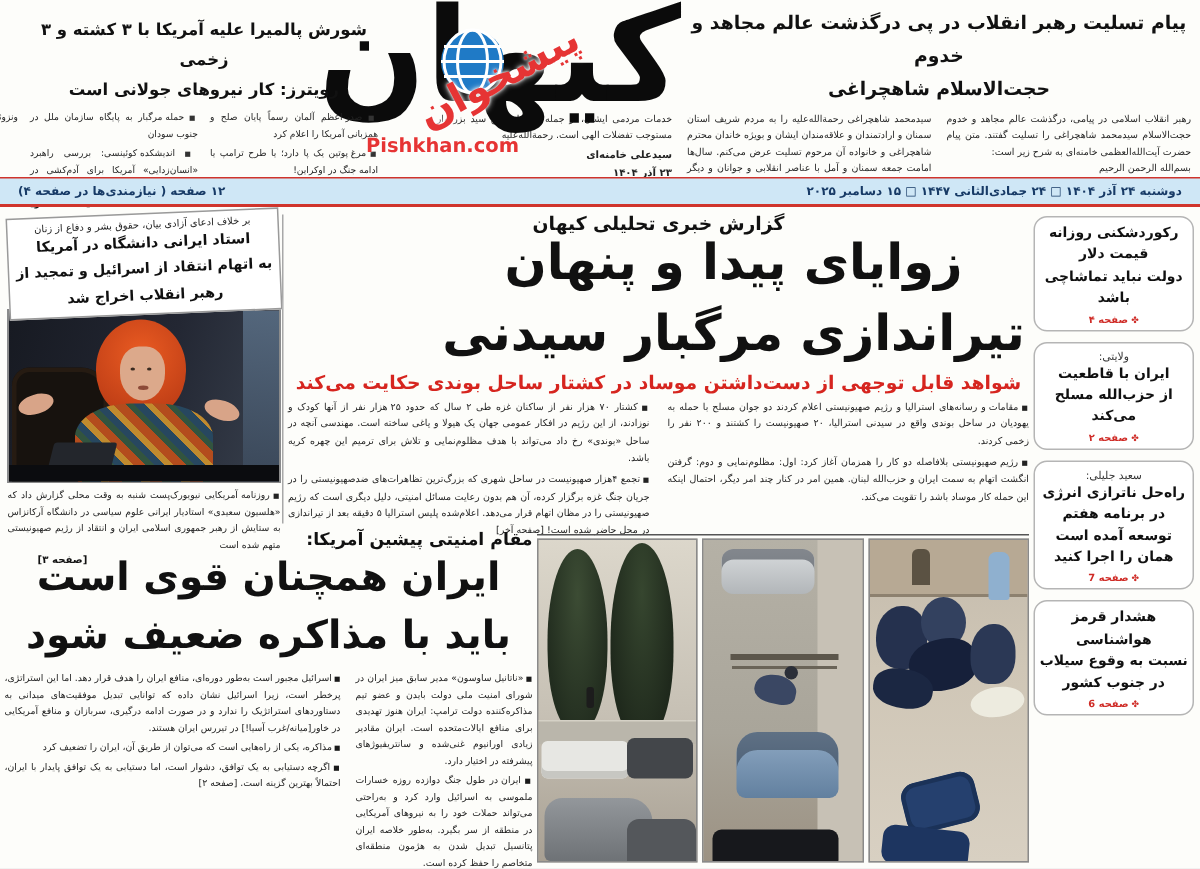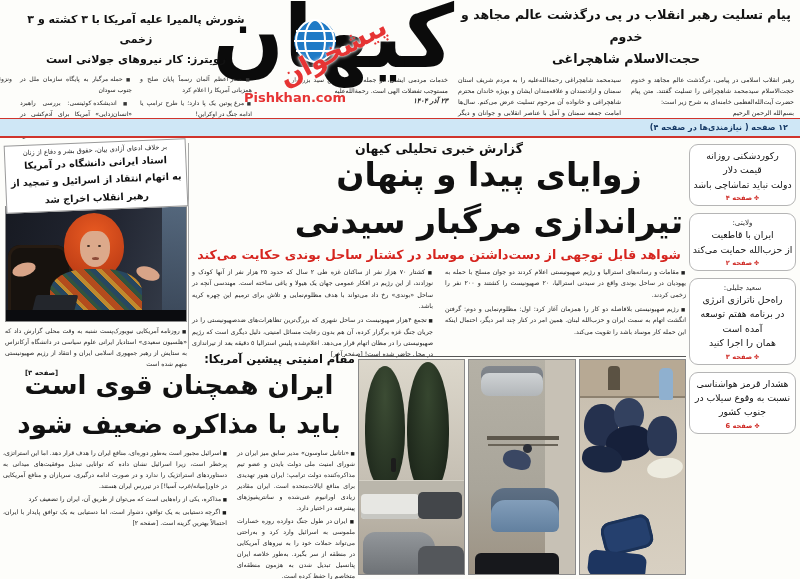--- a/index.html
+++ b/index.html
@@ -6,21 +6,21 @@
   .page{position:relative;width:800px;height:579px;background:#fdfdfa;overflow:hidden;
         font-family:"DejaVu Sans",sans-serif;direction:rtl;color:#111;}
   .pre{white-space:pre-line;}
 
   
   .tr-story{position:absolute;left:458px;top:4px;width:336px;}
   .tr-head{font-weight:bold;font-size:12.5px;line-height:1.75;text-align:center;}
   .tr-body{margin-top:4px;height:66px;column-count:2;column-gap:10px;column-fill:auto;
            font-size:6.3px;line-height:1.75;text-align:justify;color:#222;}
   .tr-sig{font-weight:bold;font-size:6.8px;margin-top:2px;}
-  .tr-sigdate{font-weight:bold;font-size:6.8px;font-style:italic;}
+  .tr-sigdate{font-weight:bold;font-size:6.8px;}
 
   .logo-wrap{position:absolute;left:238px;top:2px;width:222px;height:114px;}
   .logo-text{position:absolute;right:6px;top:-14px;font-size:84px;font-weight:bold;color:#0b0b0b;
              letter-spacing:-2px;transform:scaleY(1.04);}
   .globe{position:absolute;left:54px;top:16px;}
   .wm-fa{position:absolute;left:36px;top:34px;transform:rotate(-28deg);color:#e63434;
          font-weight:bold;font-size:27px;text-shadow:0 0 2px #fff,0 0 4px #fff;z-index:3;}
   .wm-en{position:absolute;left:6px;top:88px;color:#e63434;font-weight:bold;font-size:13px;
          direction:ltr;z-index:3;text-shadow:0 0 2px #fff;}
 
@@ -36,21 +36,21 @@
   .datebar{position:absolute;left:0;top:118px;width:100%;height:20px;box-sizing:border-box;
            background:#cfe7f6;border-top:1.5px solid #d0342c;border-bottom:2.5px solid #d0342c;
            display:flex;justify-content:space-between;align-items:center;padding:0 12px;
            font-size:8px;font-weight:bold;color:#173a66;}
 
   
   .col-right{position:absolute;left:689px;top:144px;width:107px;display:flex;flex-direction:column;gap:7px;}
   .rbox{background:#fff;border:1px solid #b5b5b5;border-radius:9px;padding:4px 2px 3px;
         text-align:center;}
   .rbox .kick{display:block;font-size:7.2px;color:#333;margin-bottom:1px;}
-  .rbox .ttl{display:block;font-weight:normal;font-size:9.3px;line-height:1.55;}
+  .rbox .ttl{display:block;font-weight:bold;font-size:9.3px;line-height:1.55;}
   .rbox .pg{display:block;font-size:6.6px;font-weight:bold;color:#cf2b26;margin-top:2px;}
   .rbox .pg::before{content:"✤ ";font-size:6px;}
 
   
   .lead-kicker{position:absolute;left:190px;top:141px;width:498px;text-align:center;
                font-weight:bold;font-size:12.5px;}
   .lead-head{position:absolute;left:190px;top:152px;width:598px;text-align:center;
              font-weight:bold;font-size:33px;line-height:1.42;letter-spacing:-1px;}
   .lead-sub{position:absolute;left:190px;top:247px;width:498px;text-align:center;
             font-weight:bold;font-size:12.5px;color:#d6251f;}
@@ -154,20 +154,21 @@
 
 <div class="page">
 
   <div class="tr-story">
     <div class="tr-head pre">پیام تسلیت رهبر انقلاب در پی درگذشت عالم مجاهد و خدوم
 حجت‌الاسلام شاهچراغی</div>
     <div class="tr-body">
       <span class="pre">رهبر انقلاب اسلامی در پیامی، درگذشت عالم مجاهد و خدوم حجت‌الاسلام سیدمحمد شاهچراغی را تسلیت گفتند. متن پیام حضرت آیت‌الله‌العظمی خامنه‌ای به شرح زیر است:
 بسم‌الله الرحمن الرحیم
 درگذشت عالم مجاهد و خدوم مرحوم حجت‌الاسلام آقای حاج سیدمحمد شاهچراغی رحمة‌الله‌علیه را به مردم شریف استان سمنان و ارادتمندان و علاقه‌مندان ایشان و بویژه خاندان محترم شاهچراغی و خانواده آن مرحوم تسلیت عرض می‌کنم. سال‌ها امامت جمعه سمنان و آمل با عناصر انقلابی و جوانان و دیگر خدمات مردمی ایشان، از جمله امتیازات این سید بزرگوار و مستوجب تفضلات الهی است. رحمة‌الله‌علیه</span>
+      <div class="tr-sig">سیدعلی خامنه‌ای</div>
       <div class="tr-sigdate">۲۳ آذر ۱۴۰۴</div>
     </div>
   </div>
 
   <div class="logo-wrap">
     <div class="logo-text">کیهان</div>
     <svg class="globe" width="46" height="46" viewBox="0 0 46 46">
       <circle cx="23" cy="23" r="21" fill="#1f7ac6"></circle>
       <ellipse cx="23" cy="23" rx="10" ry="21" fill="none" stroke="#fff" stroke-width="2"></ellipse>
       <ellipse cx="23" cy="23" rx="19" ry="21" fill="none" stroke="#fff" stroke-width="2"></ellipse>
@@ -186,42 +187,43 @@
       <div class="brief">صدر اعظم آلمان رسماً پایان صلح و همزبانی آمریکا را اعلام کرد</div>
       <div class="brief">مرغ پوتین یک پا دارد؛ یا طرح ترامپ یا ادامه جنگ در اوکراین!</div>
       <div class="brief">حمله مرگبار به پایگاه سازمان ملل در جنوب سودان</div>
       <div class="brief">اندیشکده کوئینسی: بررسی راهبرد «انسان‌زدایی» آمریکا برای آدم‌کشی در ونزوئلا</div>
 
     </div>
     <div class="tl-pref">[صفحه آخر]</div>
   </div>
 
   <div class="datebar">
+    <span>دوشنبه ۲۴ آذر ۱۴۰۴ □ ۲۴ جمادی‌الثانی ۱۴۴۷ □ ۱۵ دسامبر ۲۰۲۵</span>
     <span>۱۲ صفحه ( نیازمندی‌ها در صفحه ۴)</span>
   </div>
 
   <div class="col-right">
     <div class="rbox">
       <span class="ttl pre">رکوردشکنی روزانه
 قیمت دلار
 دولت نباید تماشاچی باشد</span>
       <span class="pg">صفحه ۴</span>
     </div>
     <div class="rbox">
       <span class="kick">ولایتی:</span>
       <span class="ttl pre">ایران با قاطعیت
-از حزب‌الله حمایت می‌کند</span>
+از حزب‌الله مسلح می‌کند</span>
       <span class="pg">صفحه ۲</span>
     </div>
     <div class="rbox">
       <span class="kick">سعید جلیلی:</span>
       <span class="ttl pre">راه‌حل ناترازی انرژی
 در برنامه هفتم توسعه آمده است
 همان را اجرا کنید</span>
-      <span class="pg">صفحه ۳</span>
+      <span class="pg">صفحه 7</span>
     </div>
     <div class="rbox">
       <span class="ttl pre">هشدار قرمز هواشناسی
 نسبت به وقوع سیلاب در جنوب کشور</span>
       <span class="pg">صفحه 6</span>
     </div>
 
   </div>
 
   <div class="lead-kicker">گزارش خبری تحلیلی کیهان</div>

